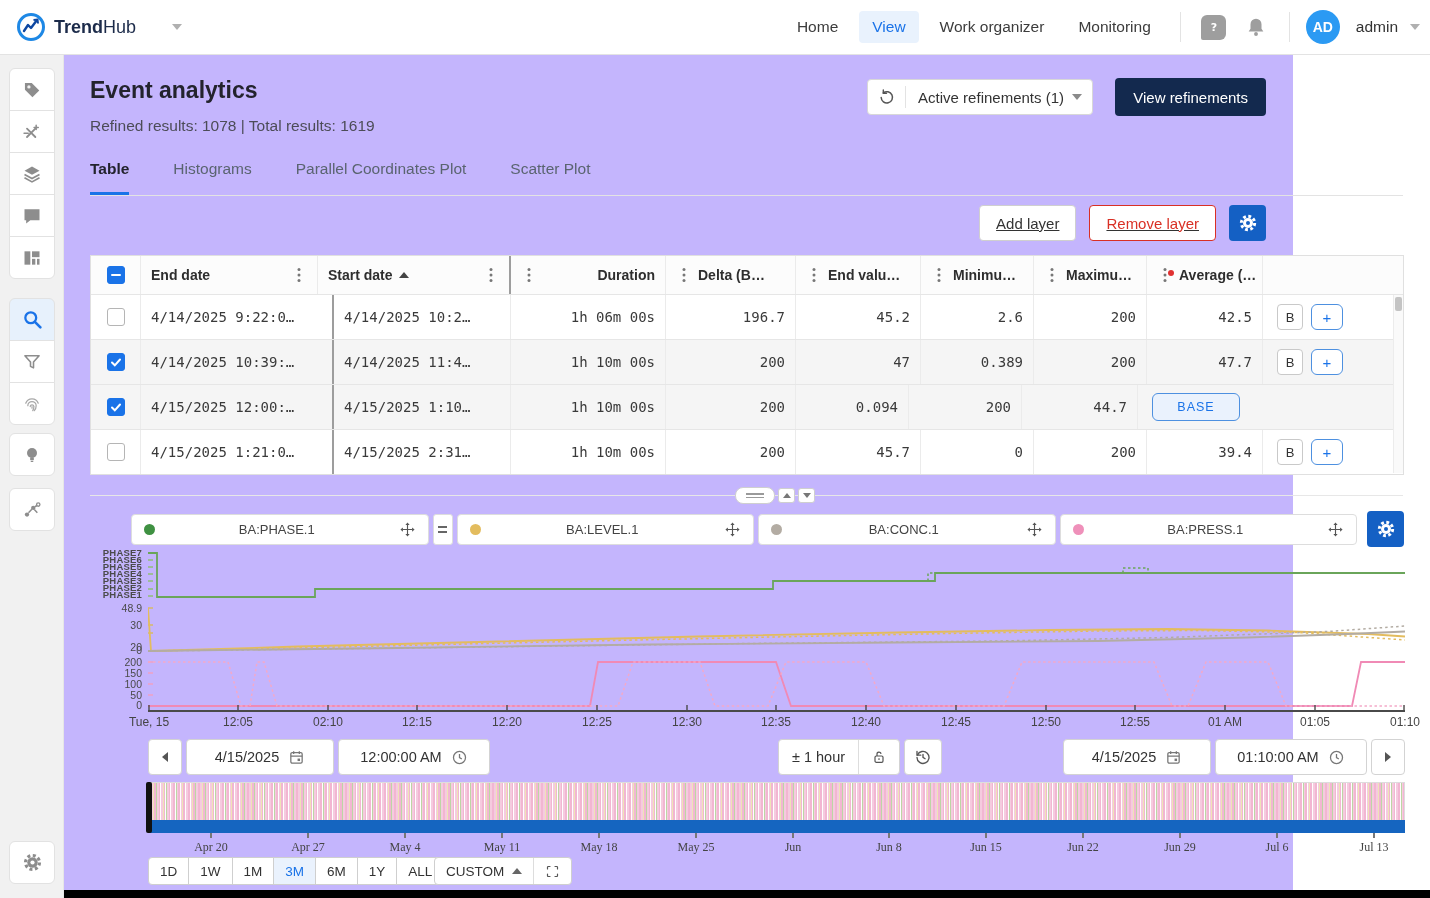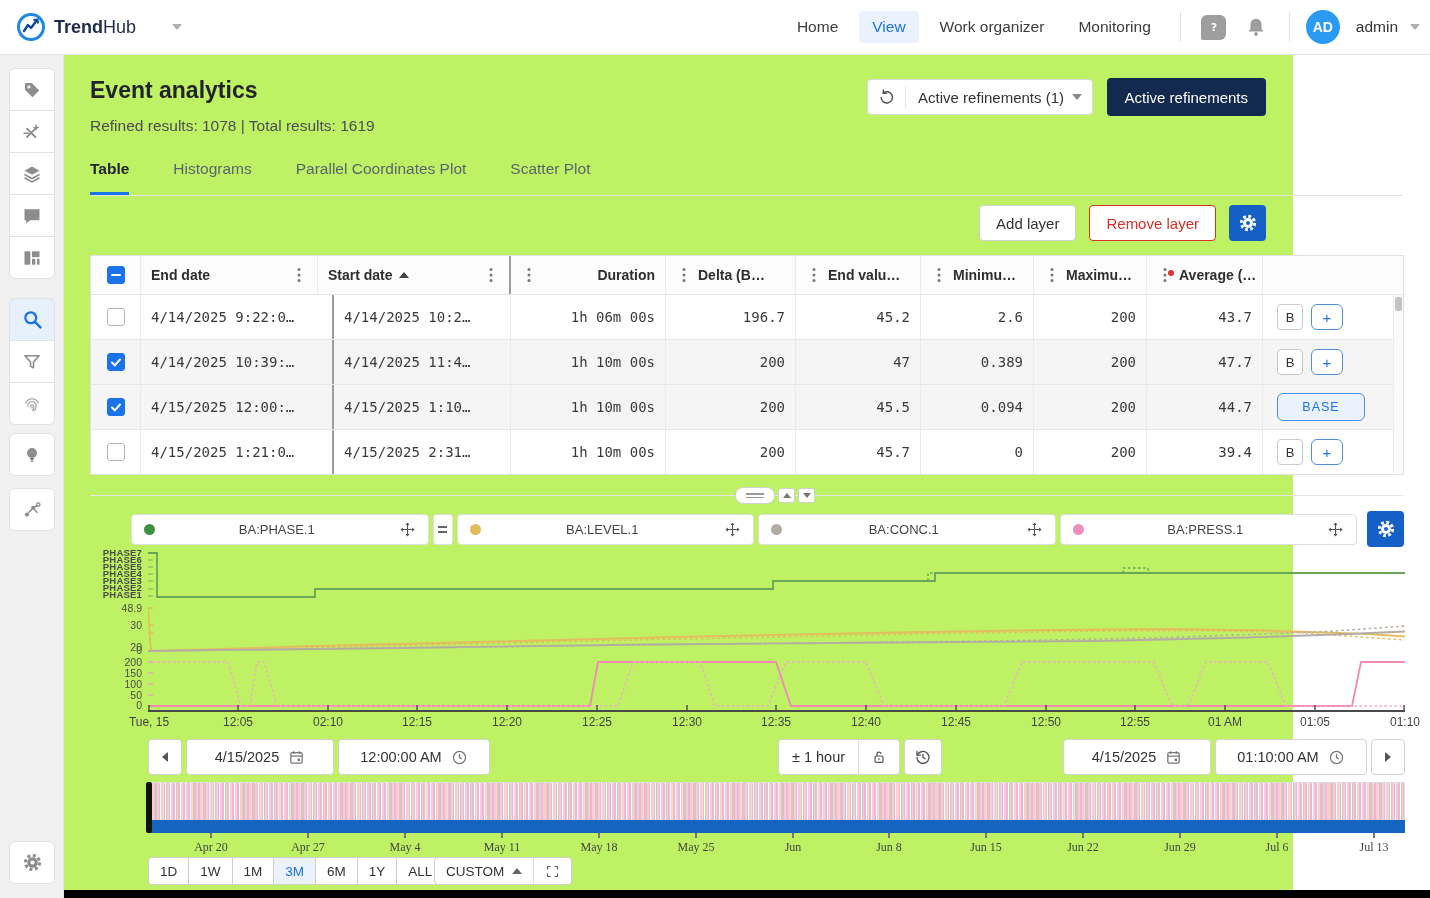--- a/index.html
+++ b/index.html
@@ -35,37 +35,37 @@
     border-right:1px solid #e6e6e6; z-index:20; }
   .side-group { position:absolute; left:9px; width:46px; }
   .side-btn { width:46px; height:43px; background:#fff; border:1px solid #e2e2e2; margin-top:-1px;
     display:flex; align-items:center; justify-content:center; cursor:pointer; }
   .side-btn:first-child { margin-top:0; border-radius:6px 6px 0 0; }
   .side-btn:last-child { border-radius:0 0 6px 6px; }
   .side-btn:only-child { border-radius:6px; }
   .side-btn.active { background:#e7f1fc; }
 
   
-  .main { position:absolute; left:64px; top:55px; width:1229px; height:835px; background:#bef264;padding-left:8px; }
+  .main { position:absolute; left:64px; top:55px; width:1229px; height:835px; background:#c4b5fd;padding-left:8px; }
   .page-title { position:absolute; left:26px; top:22px; font-size:23px; font-weight:700; color:#23232d; }
   .page-sub { position:absolute; left:26px; top:62px; font-size:15.5px; color:#4c4c57; }
   .refine-ctl { position:absolute; right:200px; top:24px; height:36px; display:flex; align-items:center;
     border:1px solid #d8d8d8; border-radius:4px; background:#fff; cursor:pointer; }
   .refine-ctl .rc-icon { padding:0 10px; border-right:1px solid #e3e3e3; height:22px; display:flex; align-items:center; }
   .refine-ctl .rc-label { font-size:15px; color:#333; padding:0 8px 0 12px; }
   .refine-ctl .caret-down { margin-right:10px; border-top-color:#8a8a8a; }
   .apply-btn { position:absolute; right:27px; top:23px; height:38px; padding:0 18px; background:#13294e;
     color:#fff; font-size:15px; border:none; border-radius:4px; cursor:pointer;
     font-family:"Liberation Sans",sans-serif; }
   .tabs-row { position:absolute; left:26px; top:105px; width:1313px; height:36px; border-bottom:1px solid #e3e3e3;
     display:flex; gap:44px; }
   .tab { font-size:15.5px; color:#5a6470; padding-bottom:12px; cursor:pointer; }
   .tab.active { color:#23232d; font-weight:700; border-bottom:3px solid #1a73e8; }
 
-  .toolbar { position:absolute; right:27px; top:150px; display:flex; gap:13px; align-items:center; }
+  .toolbar { position:absolute; right:27px; top:150px; display:flex; gap:13px; align-items:center;text-decoration:underline; }
   .btn { height:36px; padding:0 16px; background:#fff; border:1px solid #cfcfcf; border-radius:4px;
     font-size:15px; color:#333; cursor:pointer; font-family:"Liberation Sans",sans-serif; }
   .btn.danger { border-color:#d93025; color:#d93025; }
   .gear-btn { width:37px; height:36px; background:#1460c4; border:none; border-radius:4px; cursor:pointer;
     display:flex; align-items:center; justify-content:center; }
 
   
   .grid { position:absolute; left:26px; top:200px; width:1314px; border:1px solid #e0e0e0; background:#fff; }
   .grow { display:flex; height:45px; border-top:1px solid #e6e6e6; background:#fff; align-items:stretch; }
   .grow.checked { background:#f5f5f5; }
@@ -302,21 +302,21 @@
     <div class="refine-ctl">
       <span class="rc-icon">
         <svg width="17" height="17" viewBox="0 0 24 24" fill="none" stroke="#555" stroke-width="2.1" stroke-linecap="round">
           <path d="M7.5 5.5A8 8 0 1 1 4.5 12"></path>
             <path d="M7.5 1.5v4.5H12" stroke-width="2"></path>
         </svg>
       </span>
       <span class="rc-label">Active refinements (1)</span>
       <span class="caret-down"></span>
     </div>
-    <button class="apply-btn">Active refinements</button>
+    <button class="apply-btn">View refinements</button>
 
     <div class="tabs-row">
       <span class="tab active">Table</span>
       <span class="tab">Histograms</span>
       <span class="tab">Parallel Coordinates Plot</span>
       <span class="tab">Scatter Plot</span>
     </div>
 
     <div class="toolbar">
       <button class="btn">Add layer</button>
@@ -427,21 +427,21 @@
         <div class="cell c0">
             <span class="cbx"></span>
           </div>
         <div class="cell c1 mono">4/14/2025 9:22:0…</div>
         <div class="cell c2 mono">4/14/2025 10:2…</div>
         <div class="cell c3 mono num">1h 06m 00s</div>
         <div class="cell c4 mono num">196.7</div>
         <div class="cell c5 mono num">45.2</div>
         <div class="cell c6 mono num">2.6</div>
         <div class="cell c7 mono num">200</div>
-        <div class="cell c8 mono num">43.7</div>
+        <div class="cell c8 mono num">42.5</div>
         <div class="cell c9" style="gap:8px; padding-left:14px;">
           <button class="mini-btn">B</button>
           <button class="plus-btn">+</button>
         </div>
       </div>
 
       <div class="grow checked">
         <div class="cell c0">
             <span class="cbx on">
               <svg width="12" height="12" viewBox="0 0 12 12">
@@ -468,21 +468,20 @@
             <span class="cbx on">
               <svg width="12" height="12" viewBox="0 0 12 12">
                 <path d="M2 6.5l2.8 2.8L10 3.5" fill="none" stroke="#fff" stroke-width="2" stroke-linecap="round"></path>
               </svg>
             </span>
           </div>
         <div class="cell c1 mono">4/15/2025 12:00:…</div>
         <div class="cell c2 mono">4/15/2025 1:10…</div>
         <div class="cell c3 mono num">1h 10m 00s</div>
         <div class="cell c4 mono num">200</div>
-        <div class="cell c5 mono num">45.5</div>
         <div class="cell c6 mono num">0.094</div>
         <div class="cell c7 mono num">200</div>
         <div class="cell c8 mono num">44.7</div>
         <div class="cell c9" style="padding-left:14px;">
           <button class="base-btn">BASE</button>
         </div>
       </div>
 
       <div class="grow">
         <div class="cell c0">

